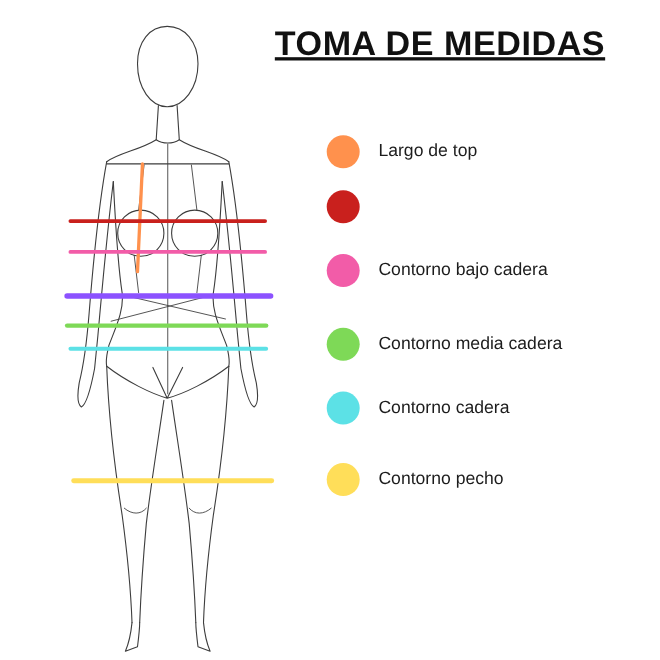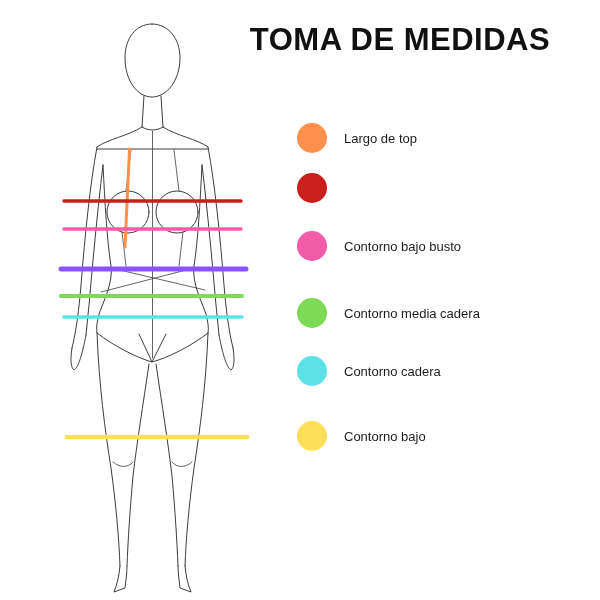--- a/index.html
+++ b/index.html
@@ -14,20 +14,21 @@
   .title {
     position: absolute;
     left: 232px;
     top: 22px;
     width: 336px;
     text-align: center;
     font-size: 31px;
     font-weight: 700;
     letter-spacing: 0.5px;
     color: #111111;
+    text-decoration: underline;
   }
   .figure-svg {
     position: absolute;
     left: 0;
     top: 0;
   }
   .legend {
     position: absolute;
     left: 297px;
     top: 0;
@@ -49,21 +50,21 @@
   .legend-item:nth-child(5) { top: 356px; }
   .legend-item:nth-child(6) { top: 421px; }
   .legend-item:nth-child(7) { top: 479px; }
   .dot {
     width: 30px;
     height: 30px;
     border-radius: 50%;
     flex: 0 0 auto;
   }
   .legend-label {
-    font-size: 13px;
+    font-size: 16px;
     color: #1c1c1c;
     white-space: nowrap;
   }
 </style>
 </head>
 <body>
 
 <div class="page">
 
   <div class="title">TOMA DE MEDIDAS</div>
@@ -118,33 +119,33 @@
       <div class="dot" style="background-color: rgb(255, 145, 77);"></div>
       <div class="legend-label">Largo de top</div>
     </div>
 
     <div class="legend-item">
       <div class="dot" style="background-color: rgb(201, 32, 29);"></div>
     </div>
 
     <div class="legend-item">
       <div class="dot" style="background-color: rgb(242, 92, 168);"></div>
-      <div class="legend-label">Contorno bajo busto</div>
+      <div class="legend-label">Contorno bajo cadera</div>
     </div>
 
 
     <div class="legend-item">
       <div class="dot" style="background-color: rgb(126, 217, 87);"></div>
       <div class="legend-label">Contorno media cadera</div>
     </div>
 
     <div class="legend-item">
       <div class="dot" style="background-color: rgb(92, 225, 230);"></div>
       <div class="legend-label">Contorno cadera</div>
     </div>
 
     <div class="legend-item">
       <div class="dot" style="background-color: rgb(255, 222, 89);"></div>
-      <div class="legend-label">Contorno bajo</div>
+      <div class="legend-label">Contorno pecho</div>
     </div>
 
   </div>
 </div>
 
 </body></html>

